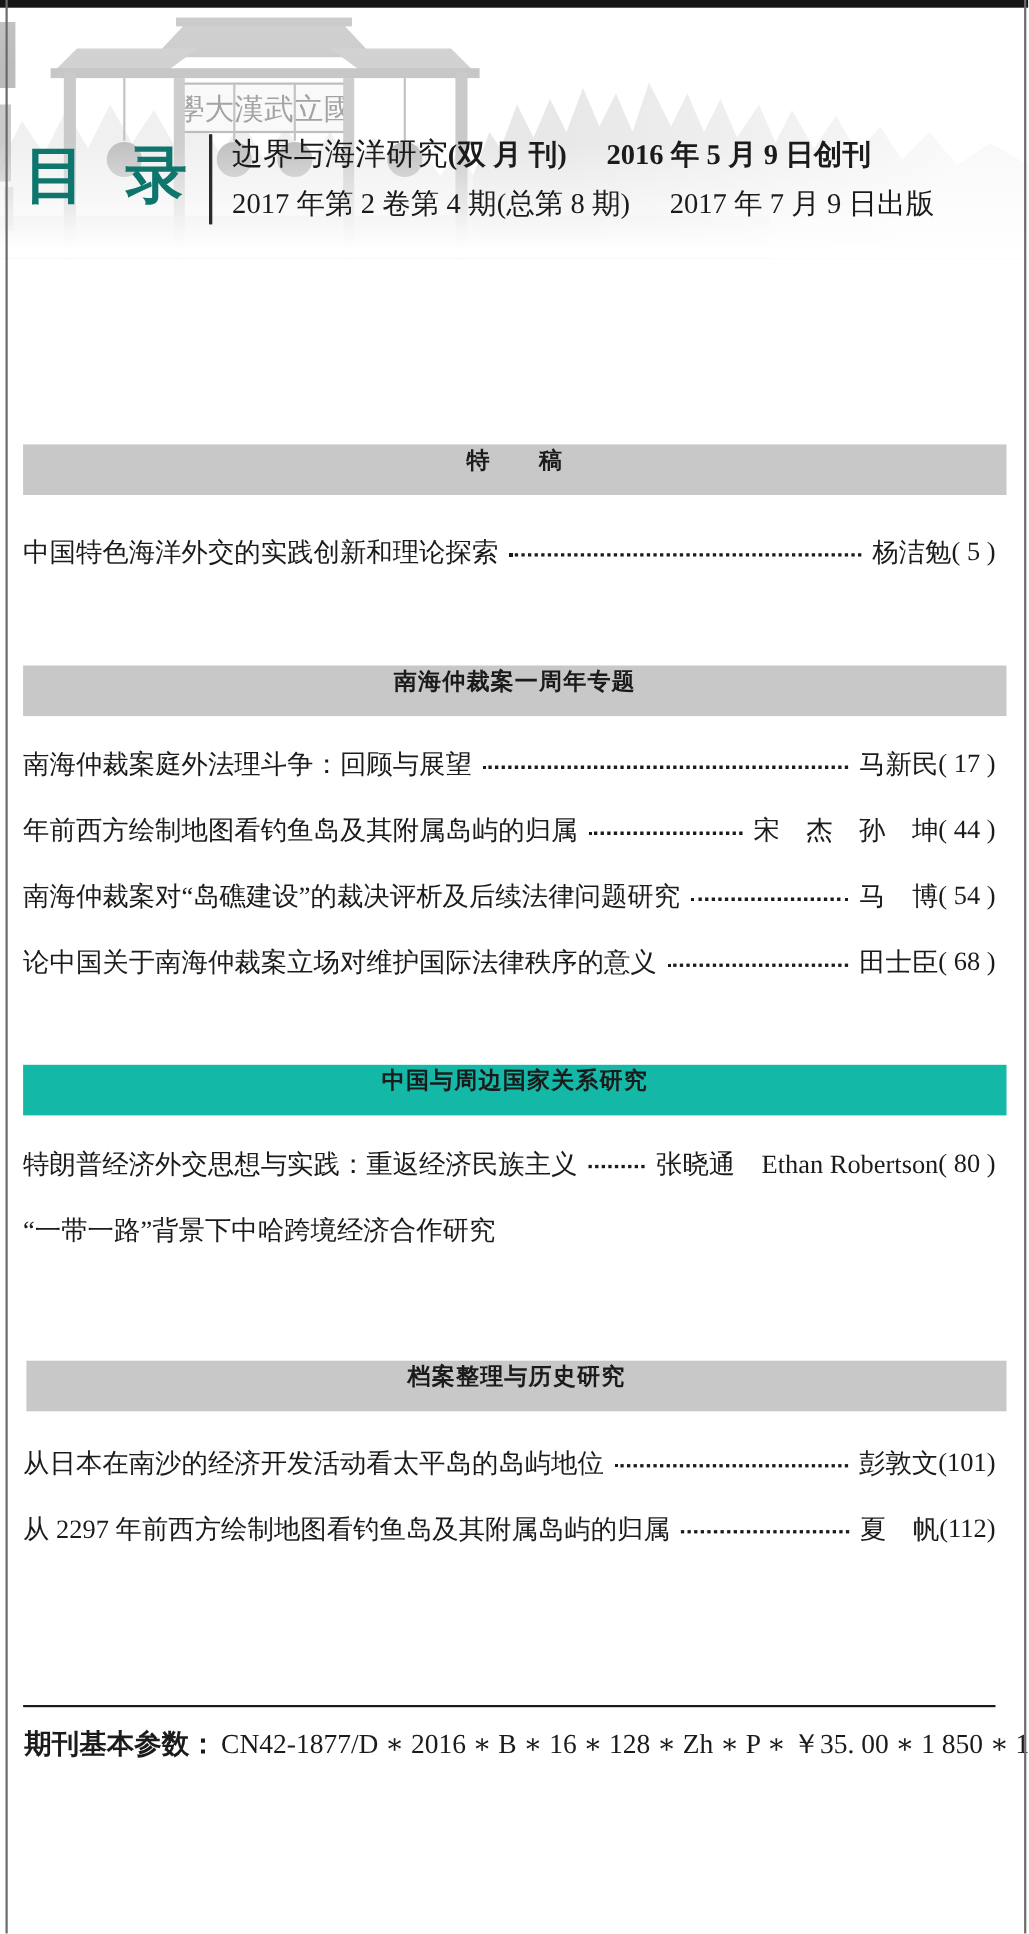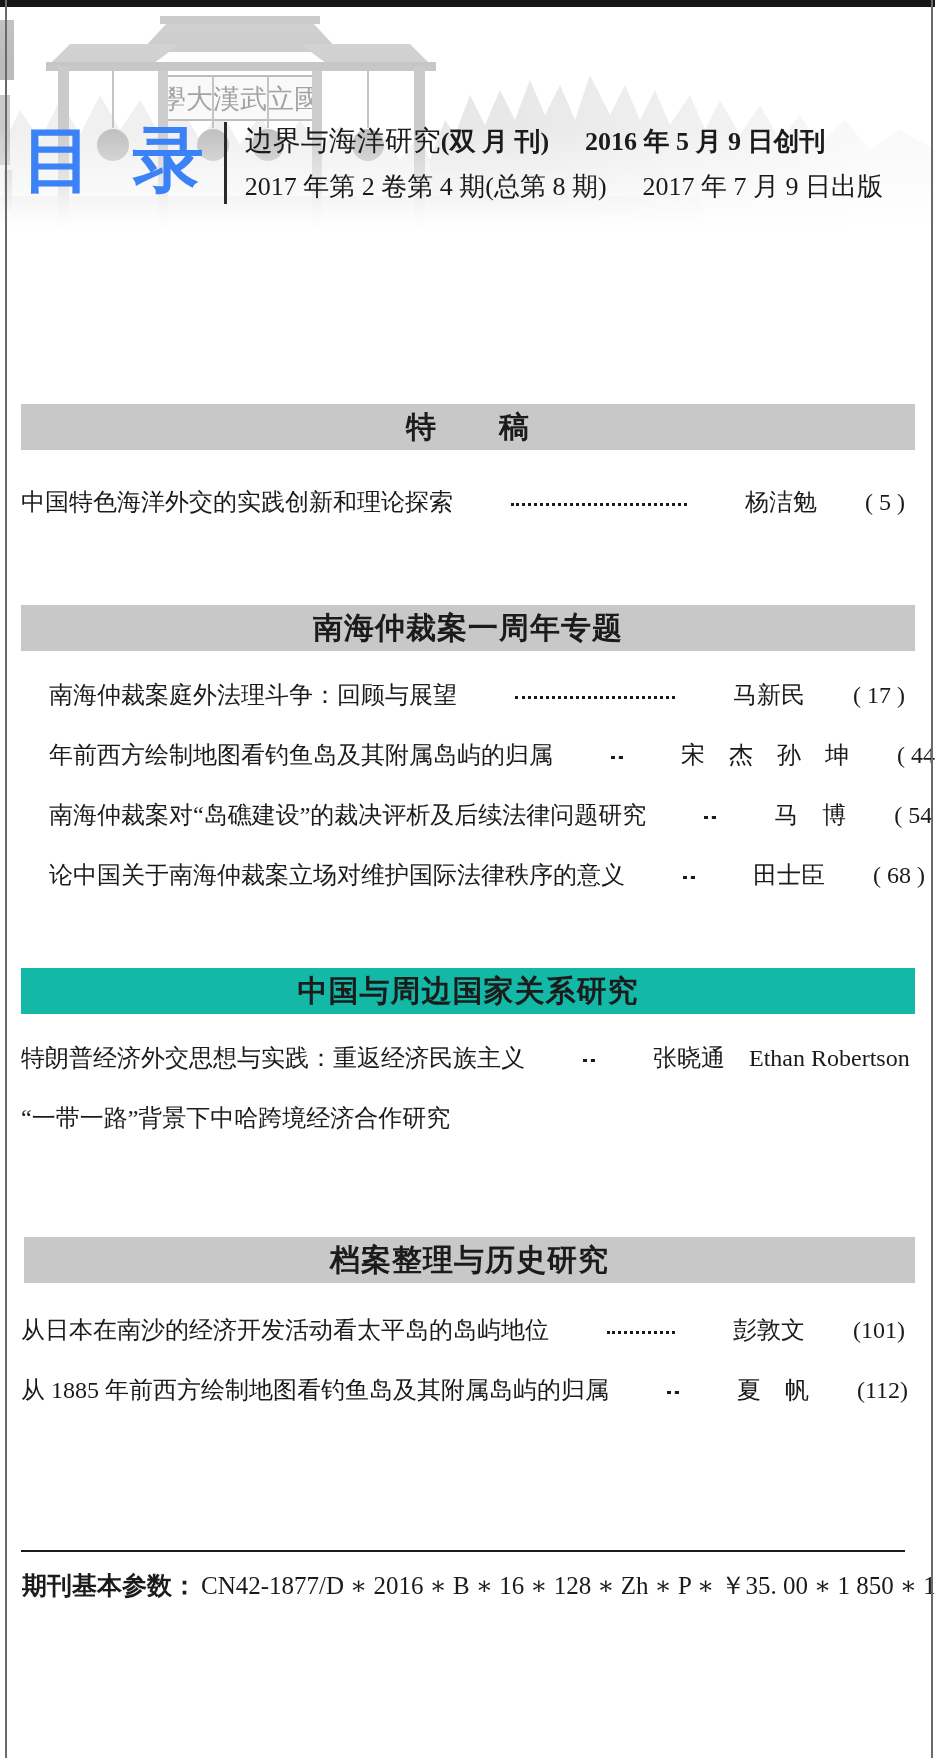--- a/index.html
+++ b/index.html
@@ -25,52 +25,52 @@
   .photo { position:absolute; left:0; top:0; width:935px; height:235px; }
   .photo-fade {
     position:absolute; left:0; top:0; width:935px; height:235px;
     background:
       linear-gradient(to right, rgba(255,255,255,0) 55%, rgba(255,255,255,0.72) 92%),
       linear-gradient(to bottom, rgba(255,255,255,0.15) 0%, rgba(255,255,255,0) 25%,
                       rgba(255,255,255,0) 55%, #ffffff 97%);
   }
   .mast-content { position:absolute; left:22px; top:112px; display:flex; align-items:flex-start; z-index:3; }
   .toc-title {
-    font-size:71px; line-height:96px; font-weight:700;
-    word-spacing:22px; white-space:nowrap; color:#3b82f6;
+    font-size:56px; line-height:96px; font-weight:700;
+    word-spacing:22px; white-space:nowrap; color:#0f766e;
   }
   .mast-divider { width:3px; height:82px; background:#2a2a2a; margin:10px 18px 0 20px; }
   .mast-info { margin-top:6px; font-size:26px; line-height:45px; white-space:nowrap; }
   .mast-name { font-size:28px; font-weight:400; }
   .mi-bold   { font-weight:700; }
   .gap-l     { margin-left:36px; }
 
   
   .band {
     height:46px; margin:0 20px 0 21px;
     background:#c8c8c8;
-    display:flex; align-items:center; justify-content:center;
-    font-size:30px; font-weight:700; letter-spacing:1px;
+    display:flex; align-items:flex-start; justify-content:center;
+    font-size:21px; font-weight:700; letter-spacing:1px;
     white-space:nowrap;
   }
   #band1 { margin-top:169px; }
   #band2 { margin-top:86px; }
   #band3 { margin-top:76px; }
   #band4 { margin-top:102px;margin-left:24px; }
 
   
   .sec  { }
   #sec1 { margin-top:35px; }
-  #sec2 { margin-top:27px;padding-left:28px; }
+  #sec2 { margin-top:27px; }
   #sec3 { margin-top:27px; }
   #sec4 { margin-top:30px; }
   .row {
     display:flex; align-items:center;
     height:34px; margin:0 30px 26px 21px;
-    font-size:24px; white-space:nowrap;gap:48px;
+    font-size:24px; white-space:nowrap;
   }
   .row:last-child { margin-bottom:0; }
   .leader {
     flex:1 1 auto; min-width:12px; height:0;
     border-bottom:3.2px dotted #1b1b1b;
     margin:0 10px; position:relative; top:2px;
   }
   .indent { padding-left:52px; }
 
   
@@ -196,21 +196,21 @@
     <span>档案整理与历史研究</span>
   </div>
   <div class="sec" id="sec4">
     <div class="row">
       <span class="t">从日本在南沙的经济开发活动看太平岛的岛屿地位</span>
       <span class="leader"></span>
       <span class="a">彭敦文</span>
       <span class="p">(101)</span>
     </div>
     <div class="row">
-      <span class="t">从 1885 年前西方绘制地图看钓鱼岛及其附属岛屿的归属</span>
+      <span class="t">从 2297 年前西方绘制地图看钓鱼岛及其附属岛屿的归属</span>
       <span class="leader"></span>
       <span class="a">夏　帆</span>
       <span class="p">(112)</span>
     </div>
   </div>
 
   <div class="footer-rule"></div>
   <div class="footer-line">
     <span class="footer-label">期刊基本参数：</span>
     <span class="footer-value">CN42-1877/D ∗ 2016 ∗ B ∗ 16 ∗ 128 ∗ Zh ∗ P ∗ ￥35. 00 ∗ 1 850 ∗ 15 ∗ 2017-07</span>

